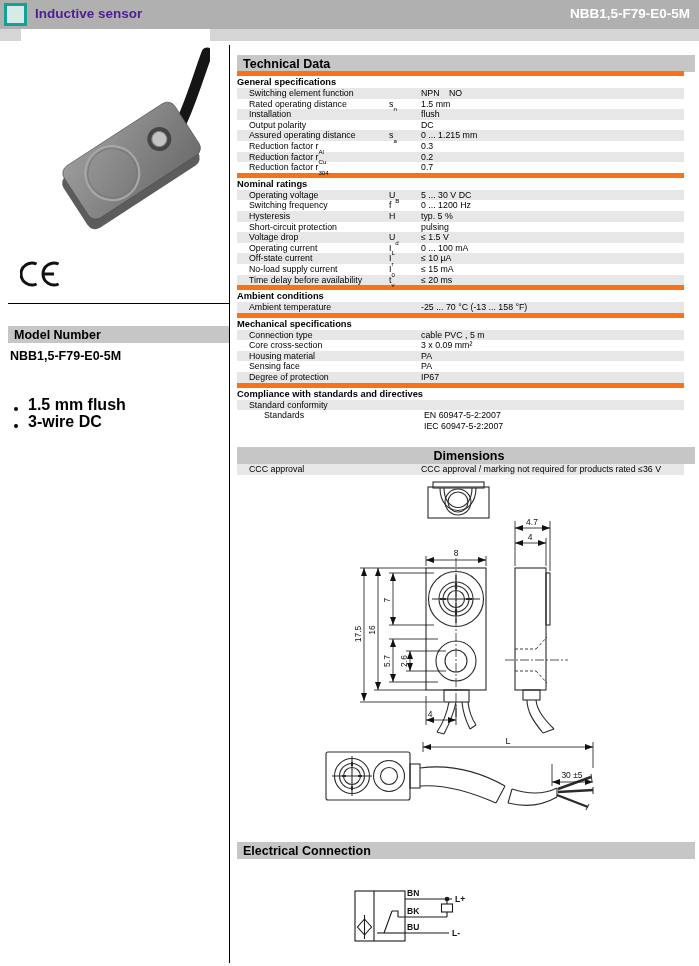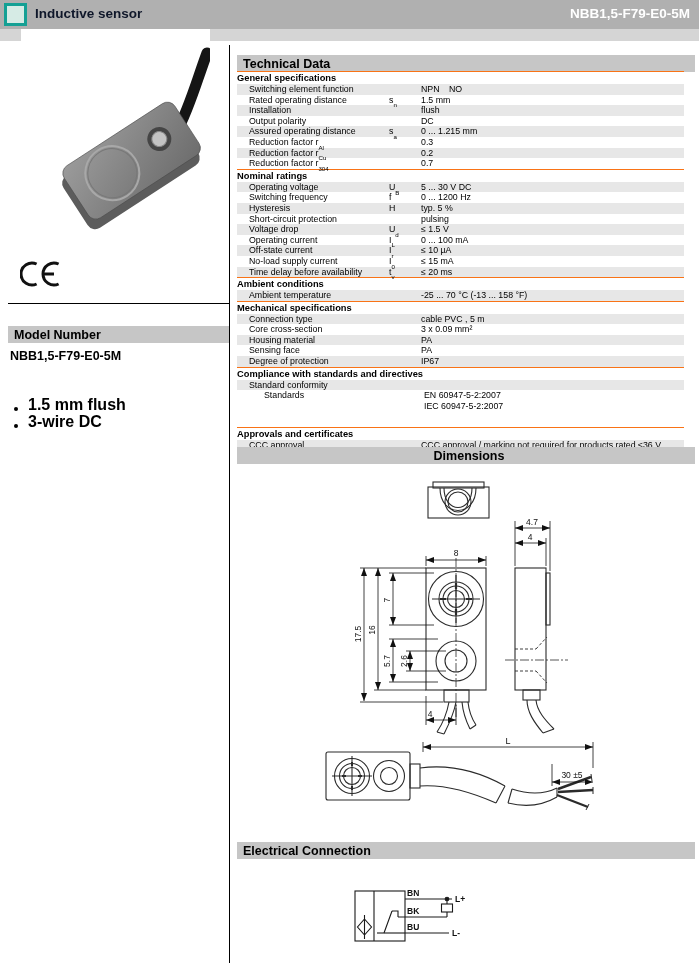--- a/index.html
+++ b/index.html
@@ -2,40 +2,40 @@
 <html><head>
 <meta charset="utf-8">
 <style>
   html,body{margin:0;padding:0;background:#fff;}
   .page{position:relative;width:699px;height:966px;background:#fff;overflow:hidden;
         font-family:"Liberation Sans",sans-serif;color:#000;}
   
   .hdr{position:absolute;left:0;top:0;width:699px;height:29px;background:#b0b0b0;}
   .logo{position:absolute;left:4px;top:3px;width:23px;height:23px;background:#d6ebe5;
         border:3px solid #14a094;box-sizing:border-box;}
-  .hdr-title{position:absolute;left:35px;top:6px;font-size:13.5px;font-weight:bold;color:#0f172a;}
+  .hdr-title{position:absolute;left:35px;top:6px;font-size:13.5px;font-weight:bold;color:#4c1d95;}
   .hdr-model{position:absolute;right:9px;top:6px;font-size:13.5px;font-weight:bold;color:#fff;}
   .substrip{position:absolute;left:0;top:29px;width:699px;height:12px;background:#d5d5d5;}
   .substrip-notch{position:absolute;left:21px;top:29px;width:189px;height:12px;background:#fff;}
   
   .vline{position:absolute;left:229px;top:45px;width:1px;height:918px;background:#000;}
   .hline-left{position:absolute;left:8px;top:303px;width:221px;height:1px;background:#000;}
   
   .bar{position:absolute;background:#c6c6c6;height:17px;box-sizing:border-box;
        font-size:12.5px;font-weight:bold;padding:2px 0 0 6px;}
   .bar-left{left:8px;width:221px;}
   .bar-right{left:237px;width:458px;}
   
   .model-value{position:absolute;left:10px;top:349px;font-size:12.5px;font-weight:bold;}
   .features-list{position:absolute;left:12px;top:398px;width:210px;}
   .feat{display:flex;align-items:flex-end;font-size:16px;font-weight:bold;margin-bottom:4px;line-height:13px;}
   .feat .dot{width:4px;height:4px;border-radius:50%;background:#000;margin:4px 10px 0 2px;flex:none;}
   
   .tech-table{position:absolute;left:237px;top:71px;width:447px;}
-  .sec-h{border-top:1px solid #f97316;height:12px;line-height:12px;font-weight:bold;font-size:9.3px;}
+  .sec-h{border-top:5px solid #f97316;height:12px;line-height:12px;font-weight:bold;font-size:9.3px;}
   .trow{display:flex;min-height:10.6px;line-height:10.6px;font-size:8.8px;}
   .trow.shade{background:#e7e7e7;}
   .trow.multi{margin-bottom:16px;}
   .c1{width:140px;padding-left:12px;flex:none;white-space:nowrap;}
   .c1.ind{width:128px;padding-left:27px;}
   .c2{width:32px;flex:none;}
   .c3{flex:1;white-space:nowrap;}
   .c3 .v1{display:inline-block;width:28px;}
   sub{font-size:70%;position:relative;top:2px;line-height:0;}
   

